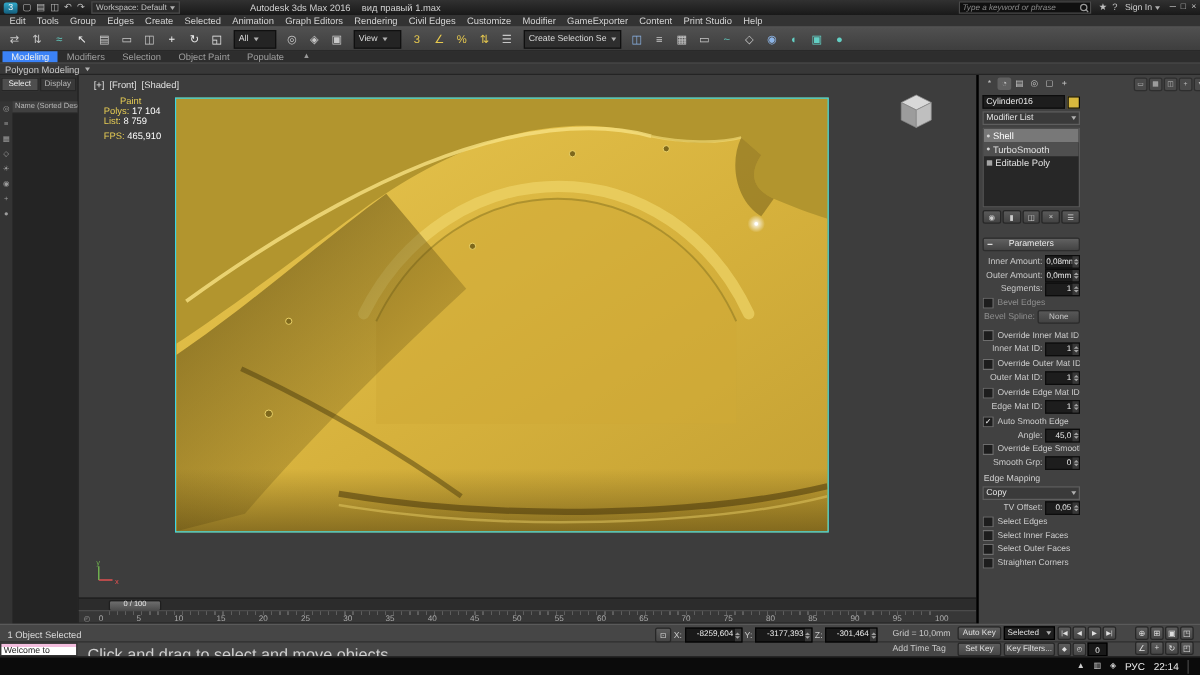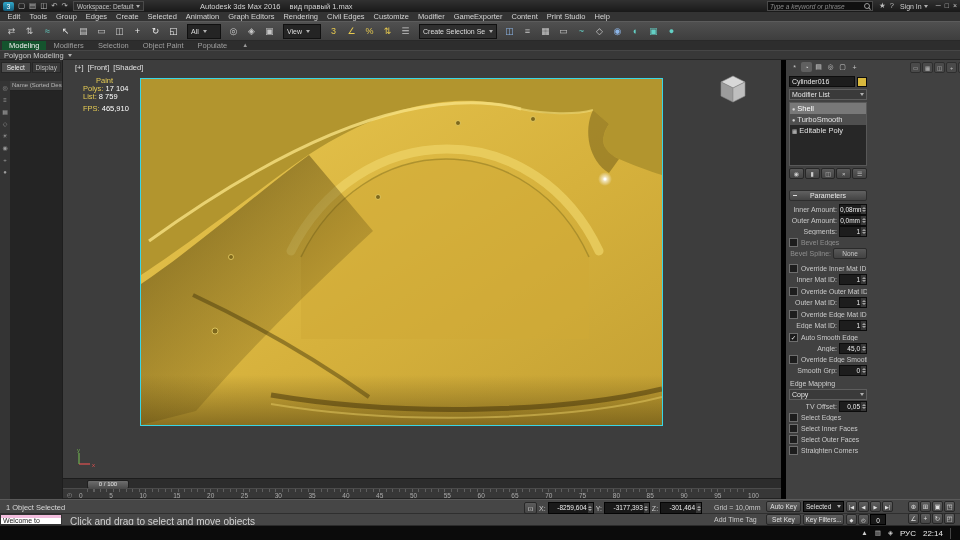--- a/index.html
+++ b/index.html
@@ -33,21 +33,21 @@
   #toolbar{position:absolute;top:21px;left:0;right:0;height:20px;background:linear-gradient(#505050,#3e3e3e);
            border-top:1px solid #5c5c5c;border-bottom:1px solid #292929;display:flex;align-items:center;padding-left:3px;box-sizing:border-box}
   .tb-group{display:flex;align-items:center}
   .tb-icon{width:17px;height:16px;display:flex;align-items:center;justify-content:center;font-size:9px;border-radius:2px;margin-right:1px}
   .t-gray{color:#c7c7c7}.t-light{color:#ececec}.t-teal{color:#63cfc4}.t-yellow{color:#e7c94e}.t-blue{color:#8cb4e6}
   .tb-combo{display:flex;align-items:center;height:13px;background:#242424;border:1px solid #101010;color:#ddd;font-size:7px;
             padding:0 3px;margin:0 4px;gap:4px;white-space:nowrap}
   
   #ribbon-tabs{position:absolute;top:41px;left:0;right:0;height:9px;background:#2d2d2d;display:flex;align-items:flex-end;padding-left:2px}
   .rtab{font-size:7.5px;color:#9f9f9f;padding:0 7px;line-height:9px;white-space:nowrap}
-  .rtab.active{color:#efefef;background:#14532d}
+  .rtab.active{color:#efefef;background:#3b82f6}
   .ribbon-min{font-size:6px;color:#9a9a9a;margin-left:8px;line-height:9px}
   #ribbon-panel{position:absolute;top:50px;left:0;right:0;height:10px;background:#383838;border-top:1px solid #464646;
                 border-bottom:1px solid #242424;display:flex;align-items:center;gap:4px;padding-left:4px;font-size:7.5px;color:#c6c6c6;box-sizing:border-box}
   
   #explorer{position:absolute;top:60px;left:0;width:63px;bottom:41px;background:#2f2f2f;border-right:1px solid #1e1e1e;
             display:flex;flex-direction:column;box-sizing:border-box}
   .exp-tabs{display:flex;gap:1px;padding:2px 1px 1px 1px}
   .exp-tab{flex:1;font-size:6.5px;color:#b8b8b8;background:#393939;border:1px solid #262626;text-align:center;line-height:9px;height:9px}
   .exp-tab.active{background:#4e4e4e;color:#eee}
   .exp-gap{height:7px}
@@ -72,21 +72,21 @@
   #timeslider{position:absolute;left:63px;right:179px;top:478px;height:10px;background:#2c2c2c;border-top:1px solid #1c1c1c;box-sizing:border-box}
   .ts-handle{position:absolute;left:24px;top:1px;width:40px;height:7px;background:linear-gradient(#6e6e6e,#4d4d4d);
              border:1px solid #1f1f1f;border-radius:2px;font-size:6px;line-height:7px;text-align:center;color:#e6e6e6}
   #ruler{position:absolute;left:63px;right:179px;top:488px;height:11px;background:#373737;border-top:1px solid #4b4b4b;
          border-bottom:1px solid #222;box-sizing:border-box}
   .ruler-icon{position:absolute;left:4px;top:2px;font-size:6px;color:#999}
   .ruler-ticks{position:absolute;left:24px;right:36px;top:0;height:3px;
                background:repeating-linear-gradient(90deg,#5e5e5e 0 1px,transparent 1px 6.5px)}
   .ruler-labels{position:absolute;left:16px;right:22px;top:3px;display:flex;justify-content:space-between;font-size:6.5px;color:#ababab}
   
-  #cmdpanel{position:absolute;left:781px;right:0;top:60px;bottom:41px;background:#414141;border-left:5px solid #000000;box-sizing:border-box}
+  #cmdpanel{position:absolute;left:781px;right:0;top:60px;bottom:41px;background:#414141;border-left:2px solid #000000;box-sizing:border-box}
   .cp-tabs{position:absolute;left:3px;top:2px;display:flex;gap:1px}
   .cp-tab{width:11px;height:10px;font-size:7px;color:#c8c8c8;display:flex;align-items:center;justify-content:center;border-radius:2px}
   .cp-tab.active{background:#606060}
   .cp-extra{position:absolute;left:124px;top:2px;display:flex;gap:1px}
   .cp-extra-icon{width:9px;height:9px;font-size:5.5px;color:#bdbdbd;display:flex;align-items:center;justify-content:center;
                  background:#4a4a4a;border:1px solid #2e2e2e;border-radius:2px}
   .cp-col{position:absolute;left:3px;top:16px;width:78px}
   .cp-field{display:flex;align-items:center;background:#1d1d1d;border:1px solid #0d0d0d;height:9px;color:#e8e8e8;font-size:7px;padding:0 2px}
   #obj-name-row{display:flex;align-items:center;gap:2px;margin-bottom:2px}
   .swatch{width:8px;height:8px;background:#d9b93e;border:1px solid #0c0c0c;flex:none}
@@ -118,21 +118,21 @@
   .none-btn{width:32px;height:9px;background:linear-gradient(#585858,#424242);border:1px solid #2a2a2a;border-radius:2px;
             font-size:6.5px;color:#c9c9c9;text-align:center;line-height:9px;flex:none}
   .section-label{font-size:7px;color:#d0d0d0;margin:5px 0 2px 1px}
   .mat-group{margin-bottom:3px}
   
   #statusbar{position:absolute;left:0;right:0;top:499px;height:26px;background:#464646;border-top:1px solid #5a5a5a;box-sizing:border-box}
   .sb-sep{position:absolute;left:0;right:0;top:13px;height:1px;background:#2f2f2f}
   #sel-status{position:absolute;left:6px;top:3px;font-size:7.5px;color:#d8d8d8;white-space:nowrap}
   #listener{position:absolute;left:0;top:14px;width:62px;height:11px;background:linear-gradient(#f3bede 0 3px,#ffffff 3px);
             border:1px solid #333;color:#222;font-size:7px;line-height:12px;padding-left:2px;box-sizing:border-box;white-space:nowrap;overflow:hidden}
-  #prompt{position:absolute;left:70px;top:16px;font-size:10px;color:#d0d0d0;white-space:nowrap}
+  #prompt{position:absolute;left:70px;top:16px;font-size:13px;color:#d0d0d0;white-space:nowrap}
   #coords{position:absolute;left:524px;top:2px;display:flex;align-items:center;gap:2px}
   .lockbtn{width:11px;height:10px;background:linear-gradient(#5c5c5c,#454545);border:1px solid #272727;border-radius:2px;
            font-size:6px;color:#ddd;display:flex;align-items:center;justify-content:center}
   .coord-label{font-size:7px;color:#c8c8c8}
   .coord-field{display:flex;align-items:stretch;width:44px;height:10px;background:#191919;border:1px solid #050505}
   .coord-val{flex:1;color:#eee;font-size:6.5px;line-height:10px;text-align:right;padding-right:1px;overflow:hidden}
   #grid-label{position:absolute;left:714px;top:4px;font-size:7px;color:#c8c8c8;white-space:nowrap}
   #addtag{position:absolute;left:714px;top:16px;font-size:7px;color:#c8c8c8;white-space:nowrap}
   .sb-btn{position:absolute;background:linear-gradient(#5e5e5e,#464646);border:1px solid #272727;border-radius:2px;font-size:6.5px;
           color:#e0e0e0;text-align:center;line-height:10px;box-sizing:border-box}

